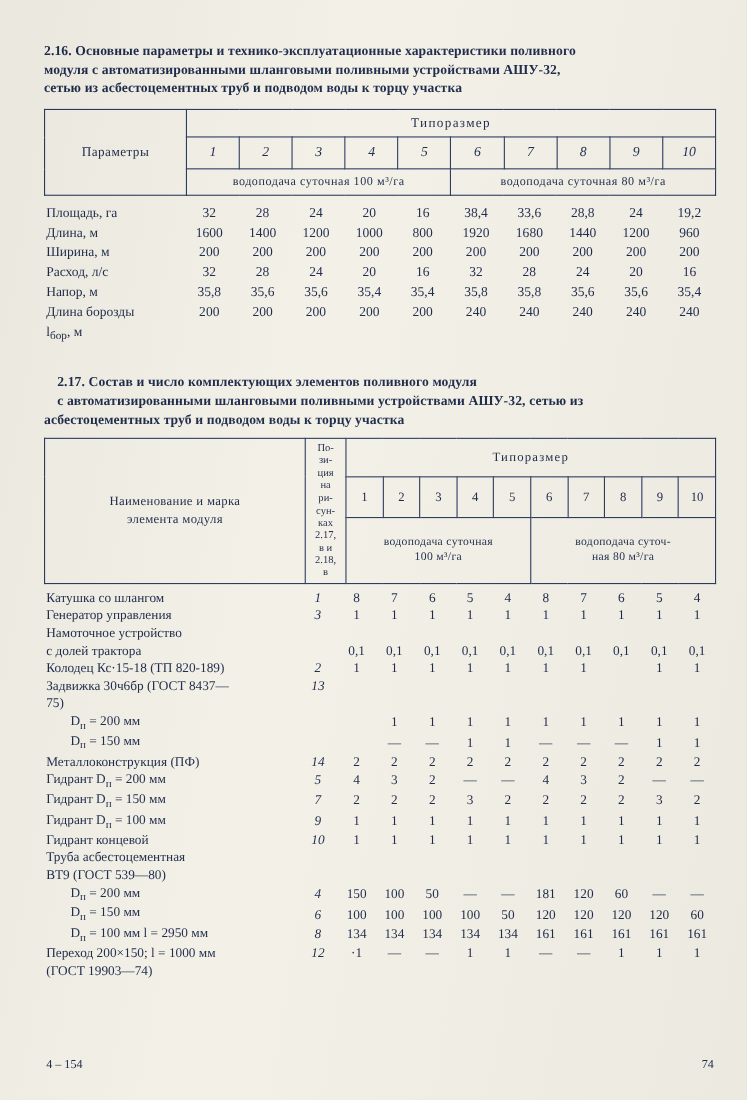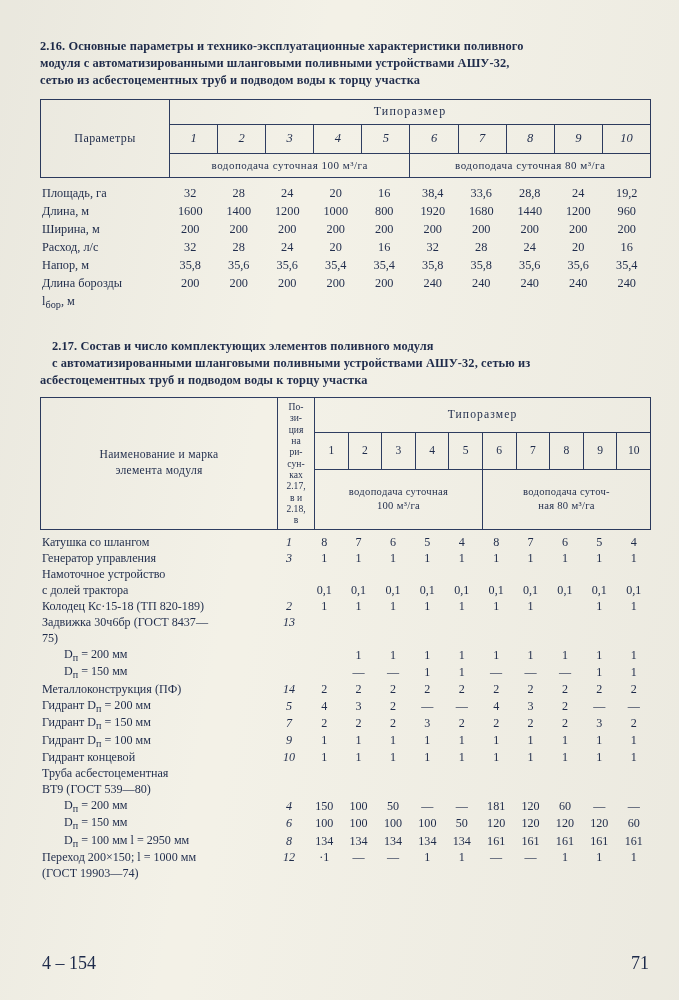--- a/index.html
+++ b/index.html
@@ -151,21 +151,21 @@
     text-align: center;
   }
   .data2 td.ind { padding-left: 24px; }
 
   
   .footer {
     position: absolute;
     left: 42px;
     right: 30px;
     bottom: 26px;
-    font-size: 18px;
+    font-size: 11px;
     display: flex;
     justify-content: space-between;
   }
 </style>
 </head>
 <body>
 
 <div class="page">
 
   <div class="sec-title">
@@ -630,15 +630,15 @@
           <td></td>
           <td></td>
           <td></td>
           <td></td>
         </tr>
       </tbody>
   </table>
 
   <div class="footer">
     <span>4 – 154</span>
-    <span>71</span>
+    <span>74</span>
   </div>
 </div>
 
 </body></html>

